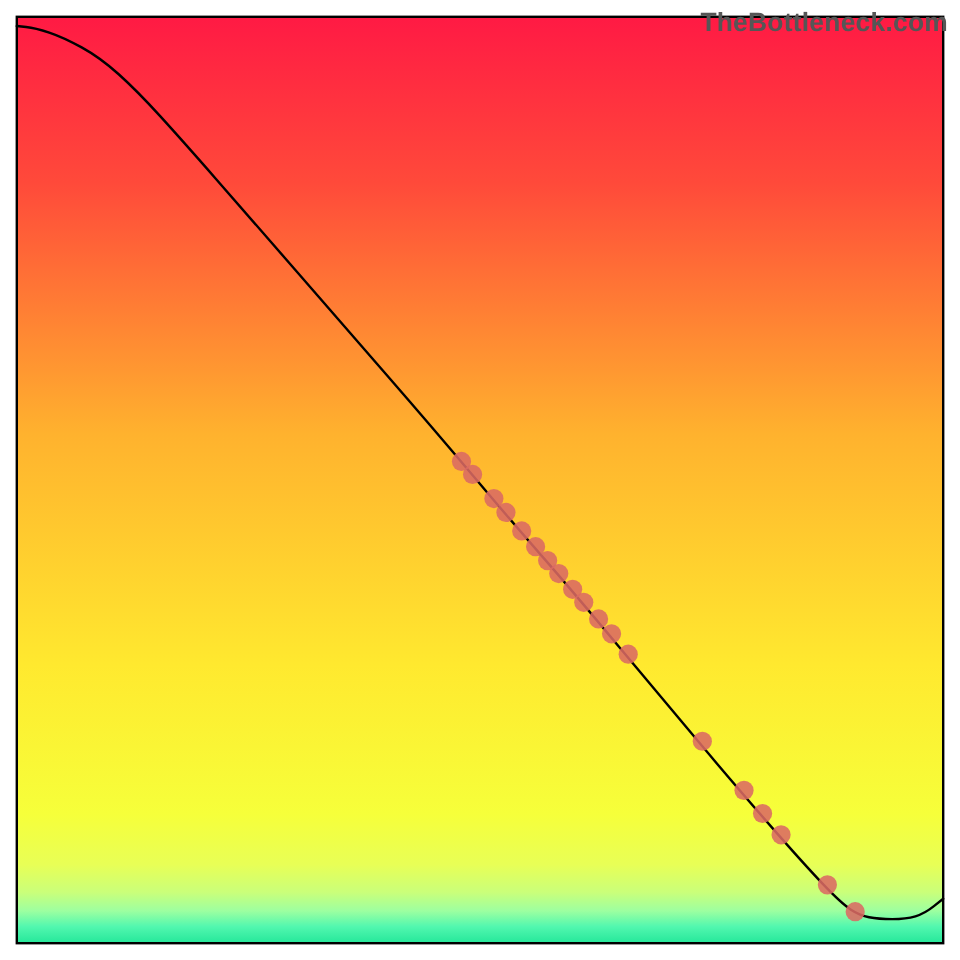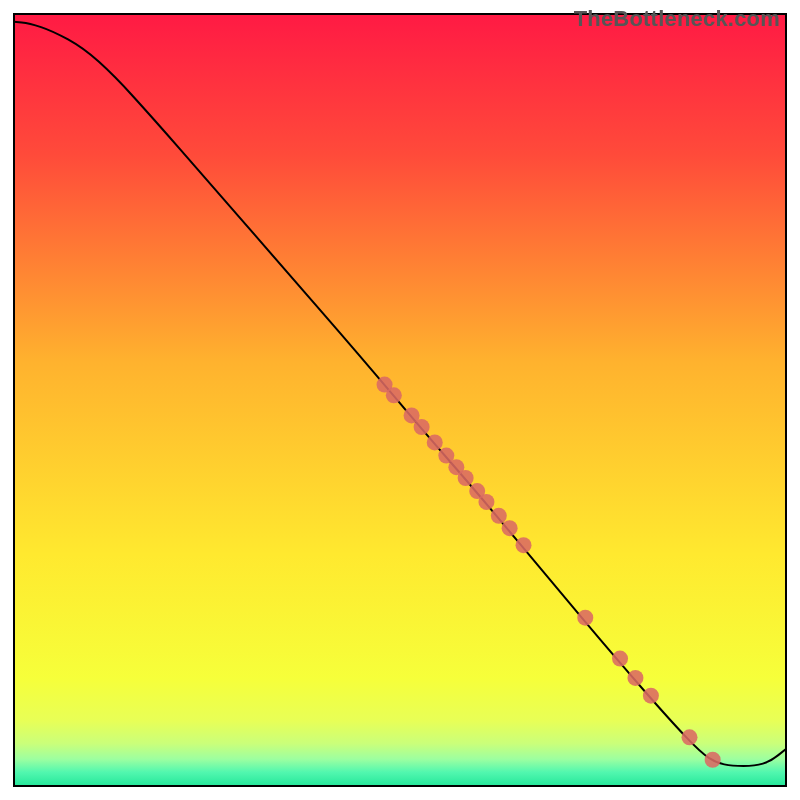--- a/index.html
+++ b/index.html
@@ -16,21 +16,21 @@
     height: 800px;
   }
   svg {
     position: absolute;
     top: 0;
     left: 0;
   }
   .watermark {
     position: absolute;
     top: 6px;
-    right: 20px;
+    right: 10px;
     font-family: Arial, Helvetica, sans-serif;
     font-size: 22px;
     font-weight: 600;
     color: #565656;
     letter-spacing: 0.2px;
   }
 </style>
 </head>
 <body>
 

